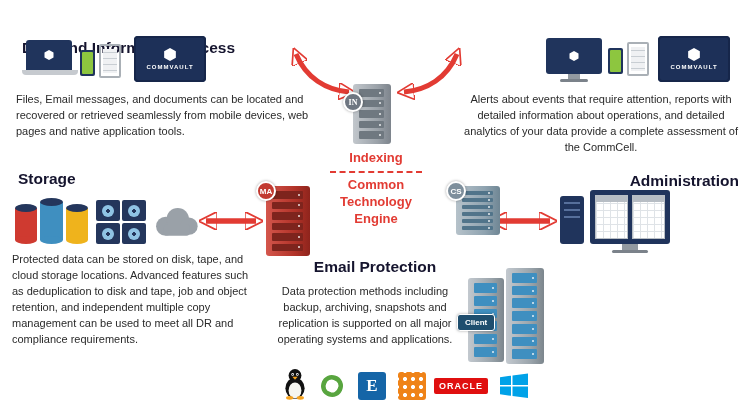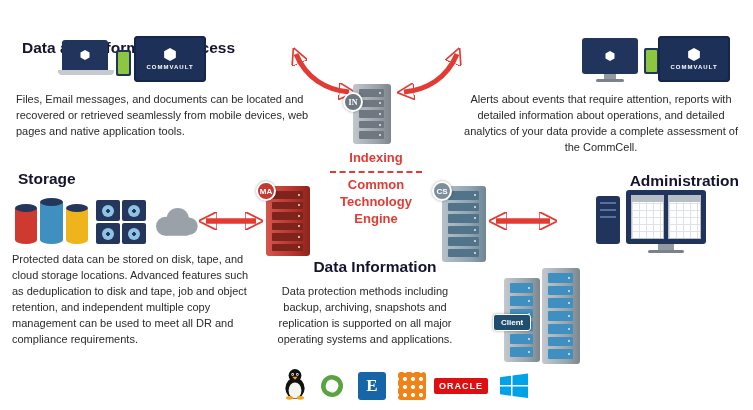--- a/index.html
+++ b/index.html
@@ -35,21 +35,21 @@
   .cbadge { position:absolute; width:20px; height:20px; border-radius:50%; color:#fff; font-weight:700;
             font-size:8px; display:flex; align-items:center; justify-content:center;
             border:2px solid #fff; box-shadow:0 0 3px rgba(0,0,0,.35); }
   .b-gray  { background:#6e7681; }
   .b-red   { background:#c23a31; }
   .b-slate { background:#7e8f9c; }
   .pill { position:absolute; background:#1f4e6e; color:#fff; font-size:8px; font-weight:700;
           padding:3px 7px; border-radius:3px; border:1px solid #fff; box-shadow:0 0 3px rgba(0,0,0,.35); }
 
   
-  .cluster { position:absolute;margin-left:36px; }
+  .cluster { position:absolute; }
   .cluster > div { position:absolute; }
   .lap-screen { background:#20345c; border-radius:3px 3px 0 0; display:flex; align-items:center; justify-content:center; }
   .lap-base { background:#c6cacf; border-radius:0 0 4px 4px; }
   .phone-ic { background:#20345c; border-radius:2px; padding:2px; }
   .phone-ic .scr { width:100%; height:100%; background:#8dc63f; border-radius:1px; }
   .tablet-ic { background:#f0f1f3; border:2px solid #aab0b6; border-radius:2px;
                background-image:repeating-linear-gradient(#c9ced3 0 1px, transparent 1px 6px); background-clip:content-box; padding:3px 2px; }
   .mon-screen { background:#20345c; border-radius:3px; display:flex; align-items:center; justify-content:center; }
   .mon-neck { background:#939aa1; }
   .mon-base { background:#7b828a; border-radius:2px; }
@@ -197,21 +197,21 @@
         <div class="slot"></div>
         <div class="slot"></div>
         <div class="slot"></div>
         <div class="slot"></div>
         <div class="slot"></div>
       </div>
     <div class="cbadge b-red" style="left:-10px; top:-5px;">MA</div>
   </div>
   <div class="body-txt" style="left:12px; top:252px; width:248px;">Protected data can be stored on disk, tape, and cloud storage locations. Advanced features such as deduplication to disk and tape, job and object retention, and independent multiple copy management can be used to meet all DR and compliance requirements.</div>
 
-  <div class="tower t-slate" style="left:442px; top:186px; width:44px; height:76px;">
+  <div class="tower t-slate" style="left:456px; top:186px; width:44px; height:49px;">
     <div class="inner">
         <div class="slot"></div>
         <div class="slot"></div>
         <div class="slot"></div>
         <div class="slot"></div>
         <div class="slot"></div>
         <div class="slot"></div>
       </div>
     <div class="cbadge b-slate" style="left:-10px; top:-5px;">CS</div>
   </div>
@@ -223,21 +223,21 @@
         <i></i>
       </div>
     <div class="admin-monitor" style="left:30px; top:0;">
       <div class="sheet" style="left:5px; top:5px;"></div>
       <div class="sheet" style="left:42px; top:5px;"></div>
     </div>
     <div class="mon-neck" style="left:62px; top:54px; width:16px; height:6px;"></div>
     <div class="mon-base" style="left:52px; top:60px; width:36px; height:3px;"></div>
   </div>
 
-  <div class="h" style="left:290px; top:258px; width:170px; text-align:center; white-space:normal;">Data Information</div>
+  <div class="h" style="left:290px; top:258px; width:170px; text-align:center; white-space:normal;">Email Protection</div>
   <div class="body-txt" style="left:262px; top:284px; width:206px; text-align:center;">Data protection methods including backup, archiving, snapshots and replication is supported on all major operating systems and applications.</div>
   <div class="cluster" style="left:460px; top:268px; width:90px; height:100px;">
     <div class="tower t-client" style="left:46px; top:0; width:38px; height:96px;">
       <div class="inner">
           <div class="slot"></div>
           <div class="slot"></div>
           <div class="slot"></div>
           <div class="slot"></div>
           <div class="slot"></div>
           <div class="slot"></div>

